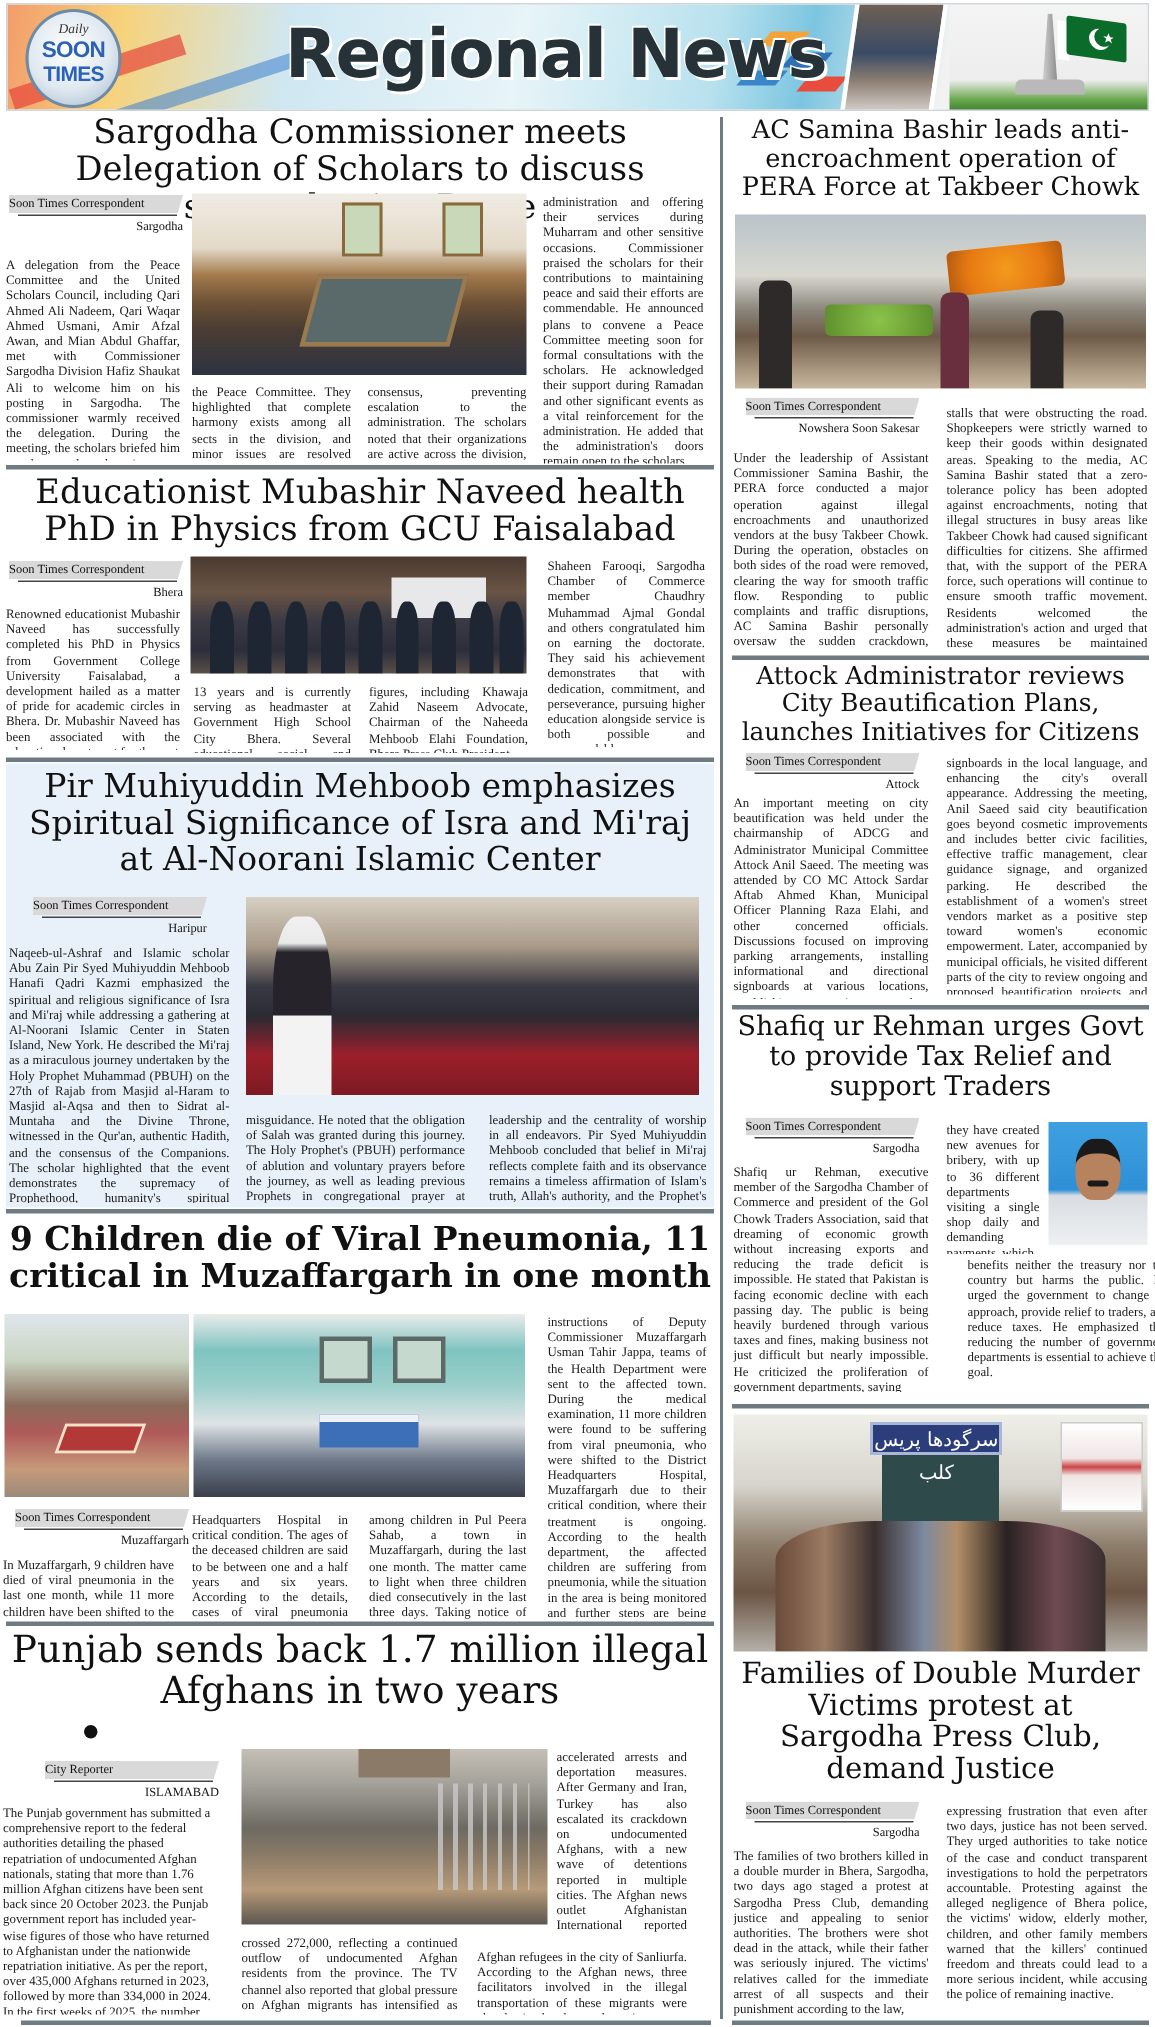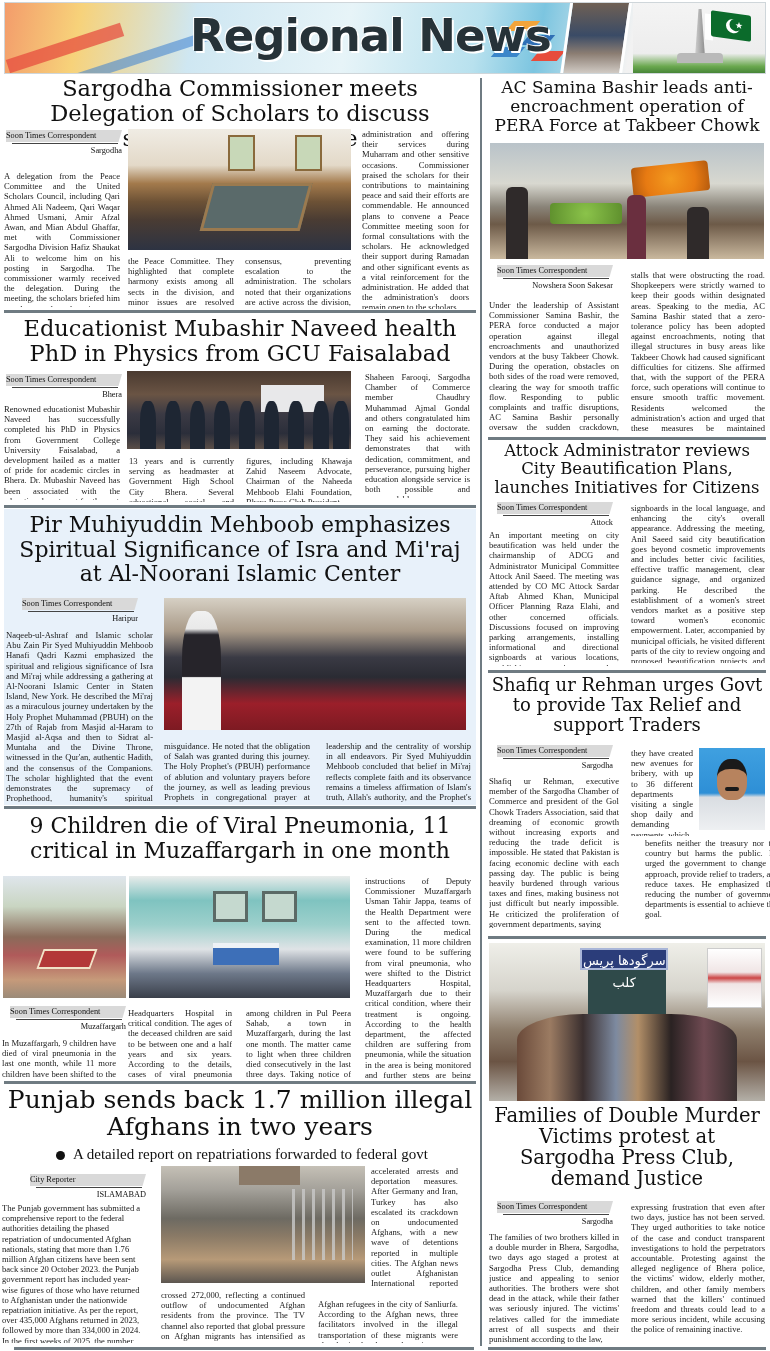--- a/index.html
+++ b/index.html
@@ -99,20 +99,25 @@
 <body>
 
 <div class="abs masthead">
   <div class="abs stripe1"></div>
   <div class="abs stripe2"></div>
   <div class="abs diamond" style="left:505px;top:18px;background:#f2a43a;"></div>
   <div class="abs diamond" style="left:520px;top:32px;background:#2f6fb5;"></div>
   <div class="abs diamond" style="left:490px;top:44px;background:#3b86c9;"></div>
   <div class="abs diamond" style="left:530px;top:48px;background:#e74c3c;"></div>
 
+  <div class="abs logo-badge">
+    <span class="logo-daily">Daily</span>
+    <span class="logo-soon">SOON</span>
+    <span class="logo-times">TIMES</span>
+  </div>
 
   <div class="abs mast-title">Regional News</div>
 
   <div class="abs photo-strip"></div>
   <div class="abs minar-bg"></div>
   <div class="abs flag-white"></div>
   <div class="abs flag">
     <svg width="40" height="26" viewBox="0 0 40 26">
         <circle cx="22" cy="13" r="7" fill="#fff"></circle>
         <circle cx="24.5" cy="11.5" r="6" fill="#0b6b2b"></circle>
@@ -235,21 +240,21 @@
 <div class="abs txt" style="left:631px;top:748px;width:62px;height:88px;">they have created new avenues for bribery, with up to 36 different departments visiting a single shop daily and demanding payments, which</div>
 <div class="abs photo ph-portrait" style="left:699px;top:748px;width:66px;height:82px;">
   <div class="face"></div>
     <div class="mous"></div>
 </div>
 <div class="abs txt" style="left:631px;top:838px;width:134px;height:92px;margin-left:14px;">benefits neither the treasury nor the country but harms the public. He urged the government to change its approach, provide relief to traders, and reduce taxes. He emphasized that reducing the number of government departments is essential to achieve this goal.</div>
 
 <div class="abs hrule" style="left:488px;top:936px;width:278px;"></div>
 
 <div class="abs" style="left:4px;top:814px;width:472px;">
-  <h1 class="headline" style="font-size:22px;">9 Children die of Viral Pneumonia, 11 critical in Muzaffargarh in one month</h1>
+  <h1 class="headline" style="font-size:22px;font-weight:bold;">9 Children die of Viral Pneumonia, 11 critical in Muzaffargarh in one month</h1>
 </div>
 <div class="abs photo ph-children" style="left:3px;top:876px;width:123px;height:122px;">
   <div class="board"></div>
 </div>
 <div class="abs photo ph-hospital" style="left:129px;top:876px;width:221px;height:122px;">
   <div class="win" style="left:38%;"></div>
     <div class="win" style="left:60%;"></div>
     <div class="bed"></div>
 </div>
 <div class="abs byline" style="left:10px;top:1006px;">
@@ -261,21 +266,21 @@
 <div class="abs txt" style="left:128px;top:1008px;width:104px;height:72px;">Headquarters Hospital in critical condition. The ages of the deceased children are said to be between one and a half years and six years. According to the details, cases of viral pneumonia were reported</div>
 <div class="abs txt" style="left:246px;top:1008px;width:105px;height:72px;">among children in Pul Peera Sahab, a town in Muzaffargarh, during the last one month. The matter came to light when three children died consecutively in the last three days. Taking notice of the incident, on the</div>
 <div class="abs txt" style="left:365px;top:876px;width:106px;height:202px;">instructions of Deputy Commissioner Muzaffargarh Usman Tahir Jappa, teams of the Health Department were sent to the affected town. During the medical examination, 11 more children were found to be suffering from viral pneumonia, who were shifted to the District Headquarters Hospital, Muzaffargarh due to their critical condition, where their treatment is ongoing. According to the health department, the affected children are suffering from pneumonia, while the situation in the area is being monitored and further steps are being taken.</div>
 
 <div class="abs hrule" style="left:4px;top:1081px;width:472px;"></div>
 
 <div class="abs" style="left:4px;top:1086px;width:472px;">
   <h1 class="headline" style="font-size:25px;line-height:1.08;">Punjab sends back 1.7 million illegal Afghans in two years</h1>
 </div>
 <div class="abs subhead" style="left:56px;top:1146px;">
-  <span class="bullet"></span><span>A detailed report on repatriations forwarded to federal govt</span>
+  <span class="bullet"></span>
 </div>
 <div class="abs byline" style="left:30px;top:1174px;">
   <span class="byline-tag">City Reporter</span>
   <div class="byline-line"></div>
   <span class="byline-loc">ISLAMABAD</span>
 </div>
 <div class="abs txt" style="left:2px;top:1203px;width:144px;height:140px;text-align:left;">The Punjab government has submitted a comprehensive report to the federal authorities detailing the phased repatriation of undocumented Afghan nationals, stating that more than 1.76 million Afghan citizens have been sent back since 20 October 2023. the Punjab government report has included year-wise figures of those who have returned to Afghanistan under the nationwide repatriation initiative. As per the report, over 435,000 Afghans returned in 2023, followed by more than 334,000 in 2024. In the first weeks of 2025, the number</div>
 <div class="abs photo ph-afghans" style="left:161px;top:1166px;width:204px;height:117px;">
   <div class="gate"></div>
     <div class="fence"></div>

